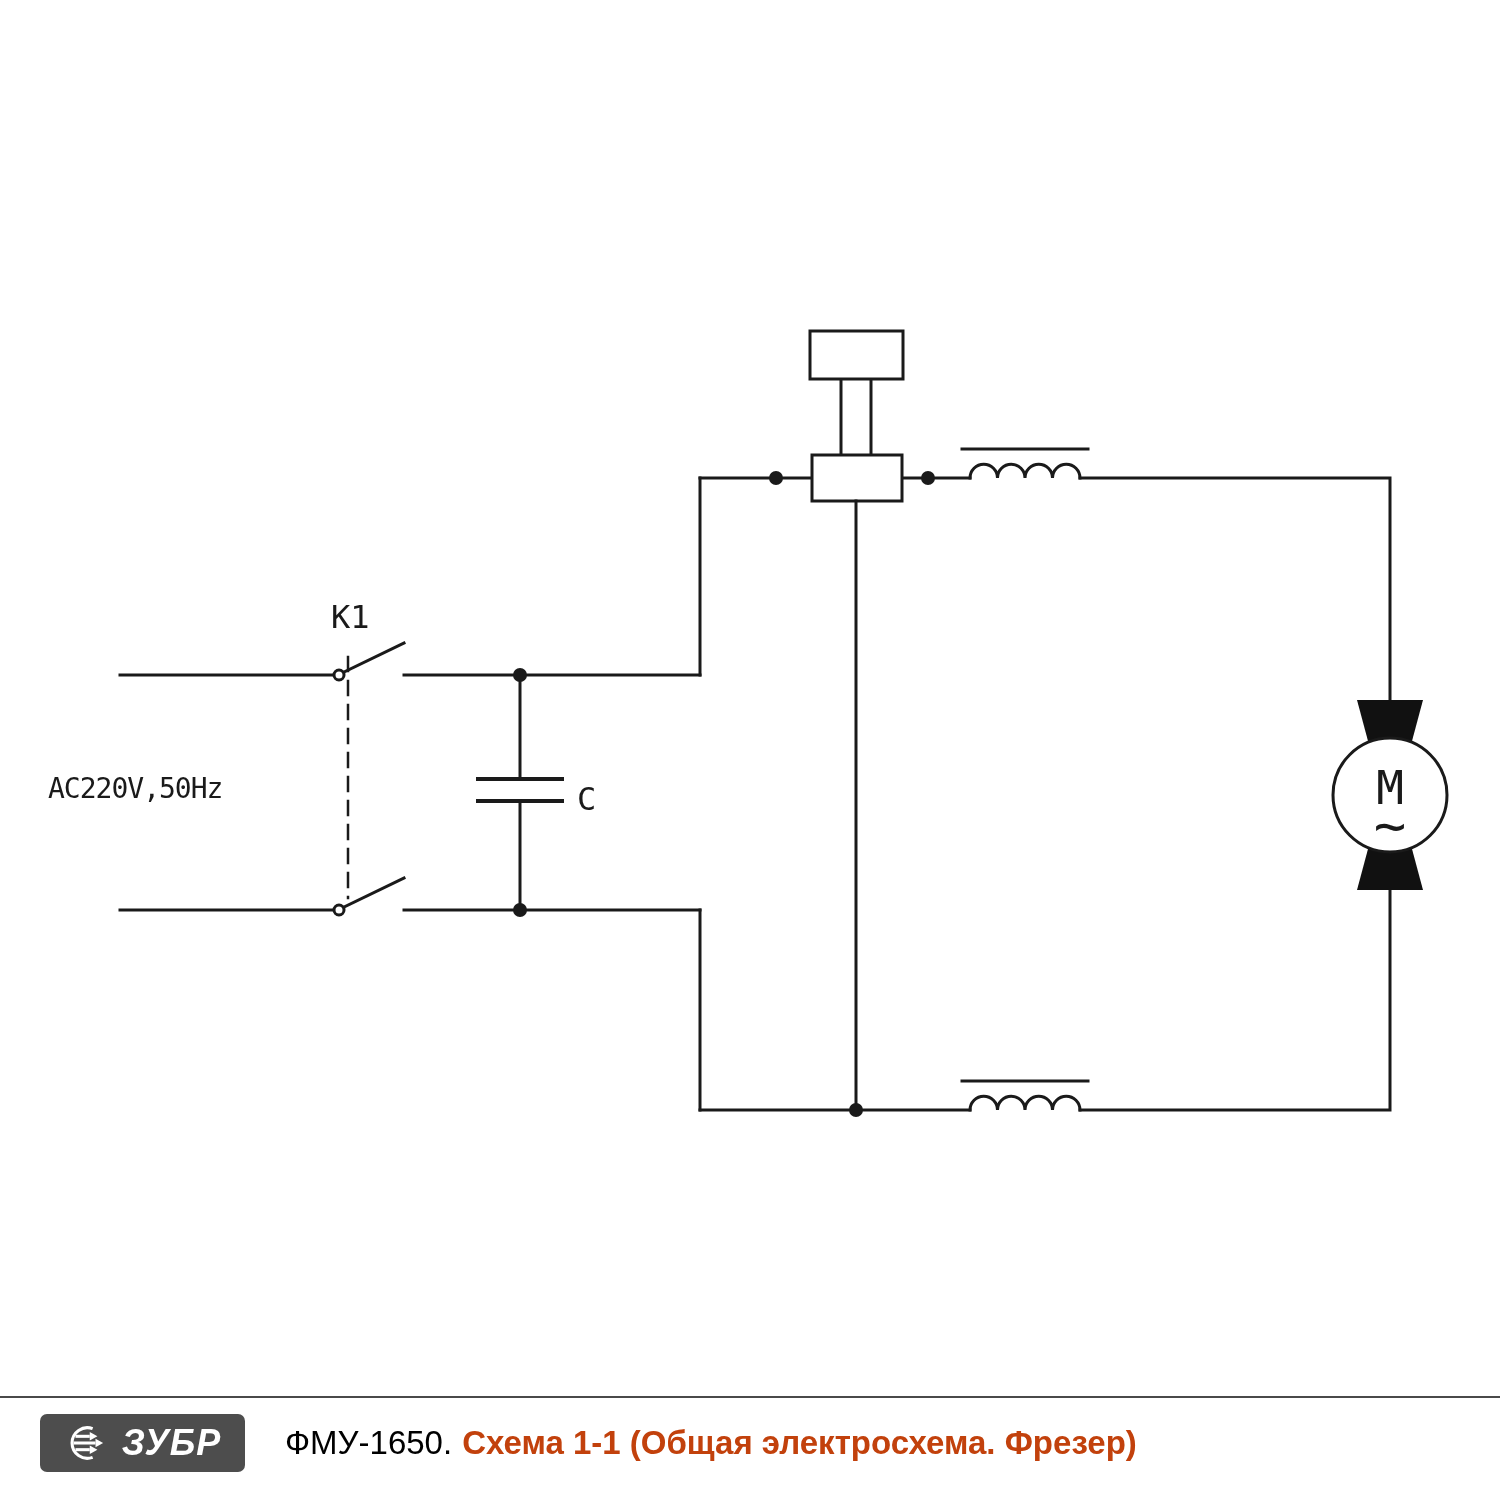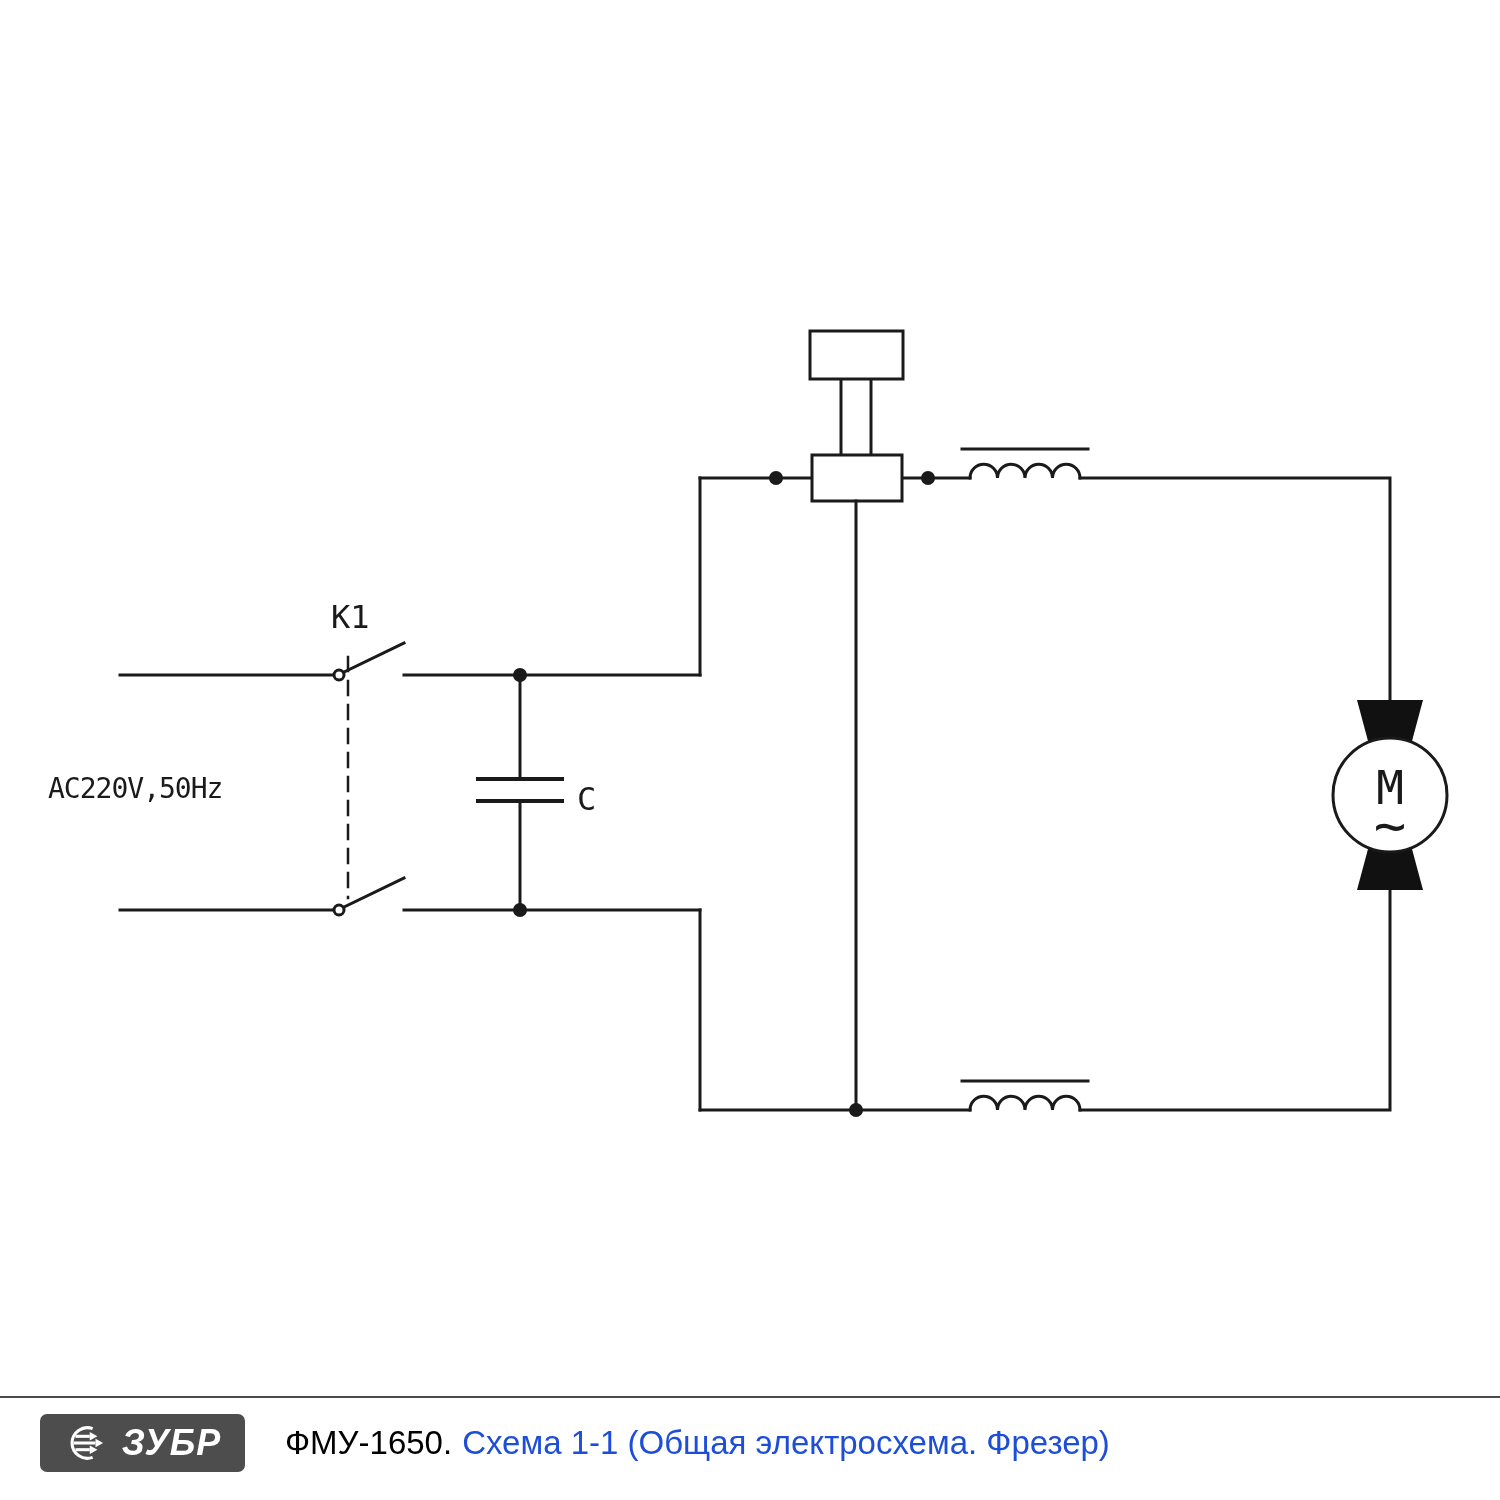--- a/index.html
+++ b/index.html
@@ -26,21 +26,21 @@
     display: flex; align-items: center; justify-content: center; gap: 16px;
     flex: 0 0 auto;
   }
   .brand-text {
     color: #ffffff; font-weight: 700; font-style: italic;
     font-size: 36px; letter-spacing: 1px; line-height: 1;
     font-family: "Liberation Sans", sans-serif;
   }
   .caption { margin-left: 40px; font-size: 33px; color: #1a1a1a; white-space: nowrap; line-height: 58px; }
   .caption .model { font-weight: 400; color: #000; }
-  .caption .scheme { font-weight: 400; color: #1d4ed8; margin-left: 10px; }
+  .caption .scheme { font-weight: 700; color: #c2410c; margin-left: 10px; }
 </style>
 </head>
 <body>
 
 <div class="stage">
 
   <svg class="circuit" width="1500" height="1396" viewBox="0 0 1500 1396" xmlns="http://www.w3.org/2000/svg">
 
     <g stroke="#1a1a1a" stroke-width="3" fill="none" stroke-linecap="square">
 

